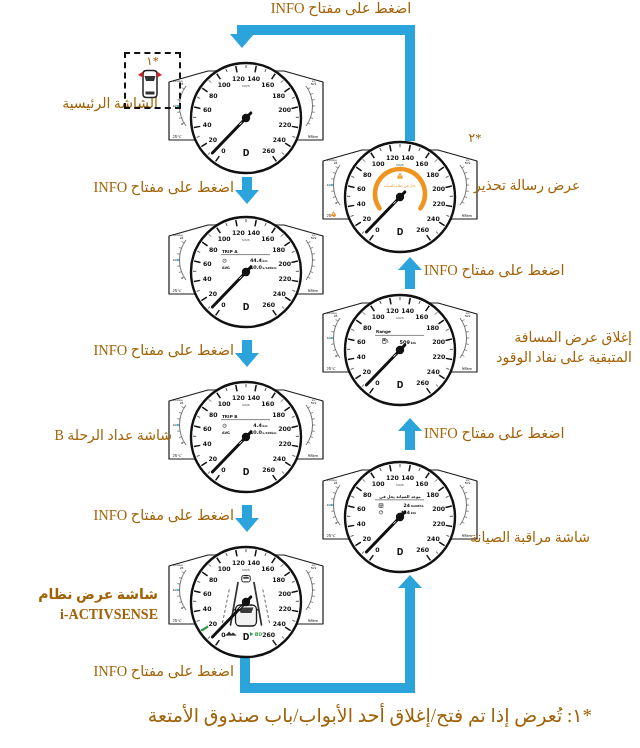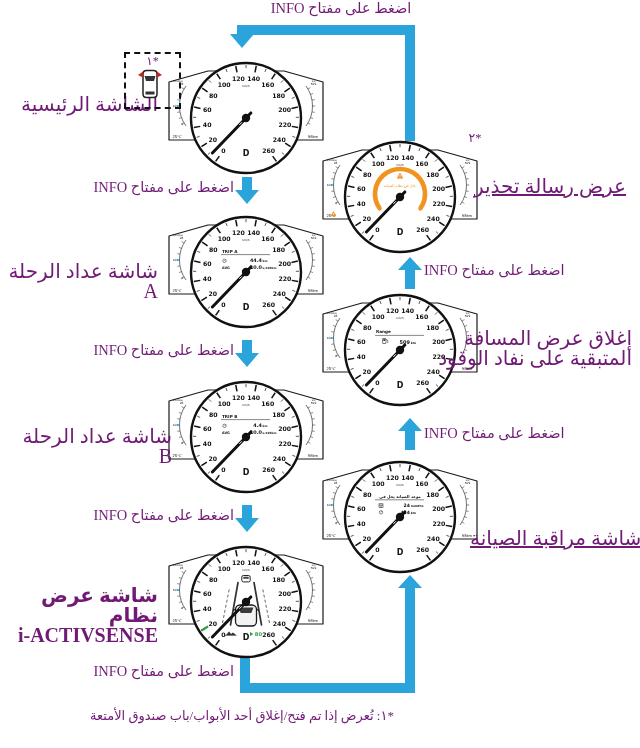--- a/index.html
+++ b/index.html
@@ -1,34 +1,34 @@
 <!DOCTYPE html>
 <html style="--arrow: #2BA3DB;"><head>
 <meta charset="utf-8">
 <style>
   html,body{margin:0;padding:0;background:#fff;}
   .page{position:relative;width:640px;height:748px;background:#fff;overflow:hidden;
-        font-family:"Liberation Serif","DejaVu Sans",serif;color:#701a75;}
+        font-family:"Liberation Serif","DejaVu Sans",serif;color:#a16207;}
   .press{position:absolute;font-size:14.5px;white-space:nowrap;direction:rtl;}
-  .lbl{position:absolute;font-size:20px;line-height:20px;direction:rtl;}
+  .lbl{position:absolute;font-size:14px;line-height:20px;direction:rtl;}
   .alignr{text-align:right;}
-  .nowrap{white-space:nowrap;text-decoration:underline;}
+  .nowrap{white-space:nowrap;}
   .bar{position:absolute;background:var(--arrow,#2BA3DB);}
   .ah{position:absolute;width:0;height:0;border-left:12px solid transparent;border-right:12px solid transparent;}
   .ah-down{border-top:14px solid var(--arrow,#2BA3DB);}
   .ah-up{border-bottom:13px solid var(--arrow,#2BA3DB);}
   svg.cluster{position:absolute;width:160px;height:118px;overflow:visible;}
   .c-main{left:166px;top:60px;} .c-tripa{left:166px;top:214px;} .c-tripb{left:166px;top:379px;}
   .c-iact{left:166px;top:544px;} .c-warn{left:320px;top:139px;} .c-range{left:320px;top:292px;}
   .c-maint{left:320px;top:459px;}
   .dashbox{position:absolute;left:124px;top:52px;width:53px;height:53px;border:2px dashed #111;z-index:5;}
   .marker1{position:absolute;left:0;top:0;width:100%;text-align:center;font-size:12px;direction:ltr;}
   .marker2{position:absolute;left:458px;top:130px;width:34px;text-align:center;font-size:12.5px;direction:ltr;}
   .caricon{position:absolute;left:135px;top:67px;z-index:6;}
-  .notes{position:absolute;left:90px;top:706px;width:502px;direction:rtl;font-size:13px;line-height:19.5px;text-align:left;}
+  .notes{position:absolute;left:90px;top:706px;width:502px;direction:rtl;font-size:19px;line-height:19.5px;text-align:right;}
 </style>
 </head>
 <body>
 
 <div class="page">
 
   <div class="press" style="left:238px;top:0;width:206px;text-align:center;">اضغط على مفتاح INFO</div>
   <div class="bar" style="left:237px;top:25px;width:178px;height:10px;"></div>
   <div class="bar" style="left:405px;top:25px;width:10px;height:116px;"></div>
   <div class="ah ah-down" style="left:230px;top:34px;"></div>
@@ -651,21 +651,20 @@
     <path d="M8 7 Q8 3.5 11.5 3.5 L18.5 3.5 Q22 3.5 22 7 L22 27 Q22 30.5 18.5 30.5 L11.5 30.5 Q8 30.5 8 27 Z" fill="#fff" stroke="#222" stroke-width="1.5"></path>
     <path d="M9.5 9 L20.5 9 L19 14 L11 14 Z" fill="#333"></path>
     <rect x="10.5" y="24.5" width="9" height="3" fill="#333"></rect>
     <polygon points="3,8 8,4.5 8,10.5" fill="#cf1f1f"></polygon>
     <polygon points="27,8 22,4.5 22,10.5" fill="#cf1f1f"></polygon>
   </svg>
 
   <div class="marker2">٢*</div>
 
   <div class="lbl alignr" style="left:8px;top:94px;width:150px;">الشاشة الرئيسية</div>
-  <div class="lbl alignr" style="left:8px;top:261px;width:150px;">شاشة عداد الرحلة A</div>
   <div class="lbl alignr" style="left:22px;top:426px;width:150px;">شاشة عداد الرحلة B</div>
   <div class="lbl alignr" style="left:8px;top:585px;width:150px;font-weight:bold;">
     <div>شاشة عرض نظام</div>
     <div>i-ACTIVSENSE</div>
   </div>
   <div class="lbl nowrap" style="left:474px;top:176px;">عرض رسالة تحذير</div>
   <div class="lbl alignr" style="left:428px;top:328px;width:204px;">
     <div>إغلاق عرض المسافة</div>
     <div>المتبقية على نفاد الوقود</div>
   </div>

